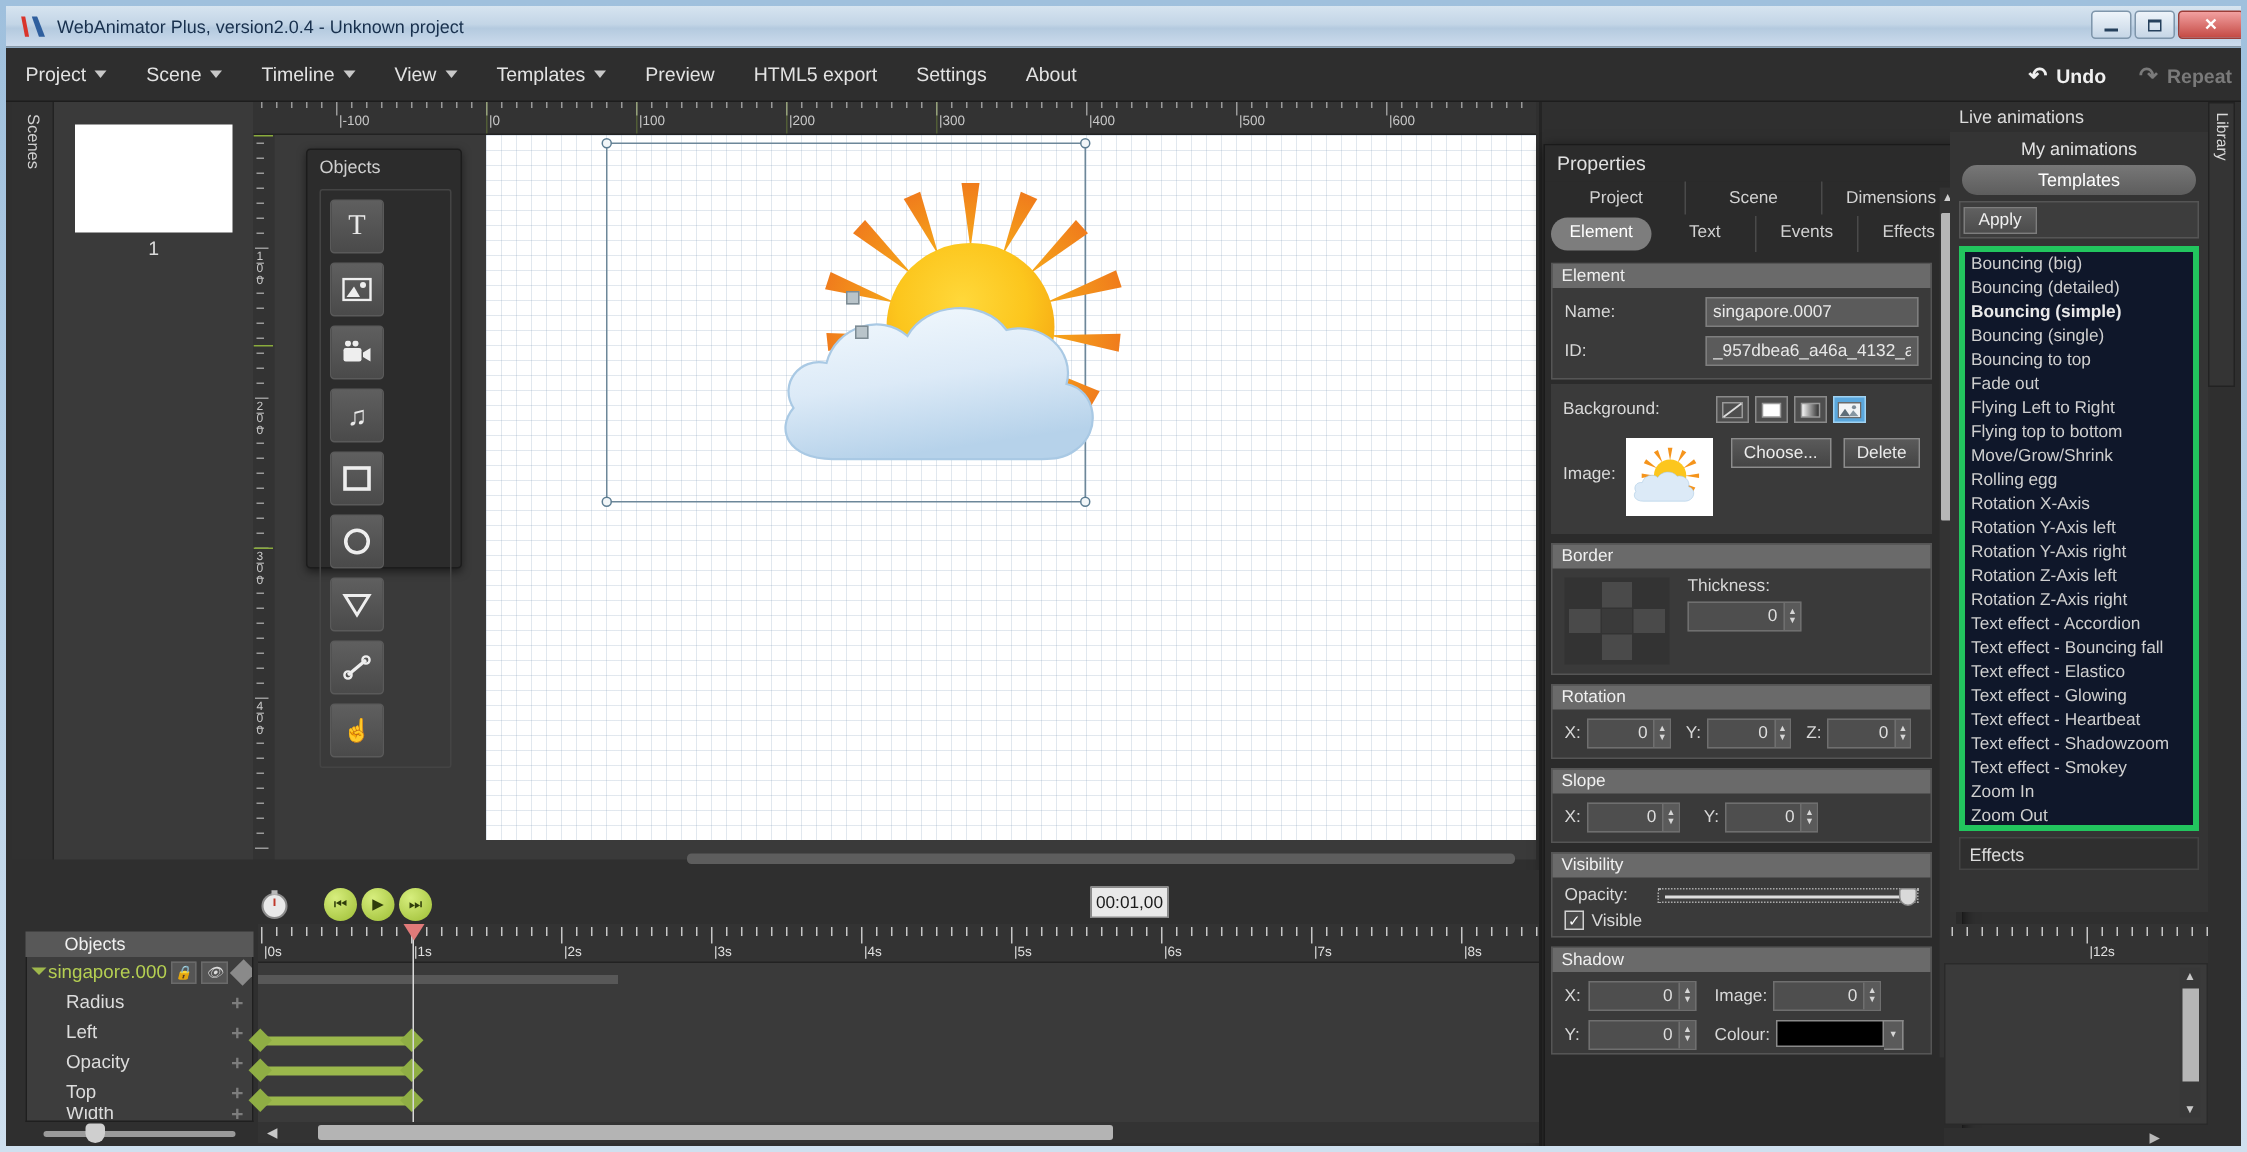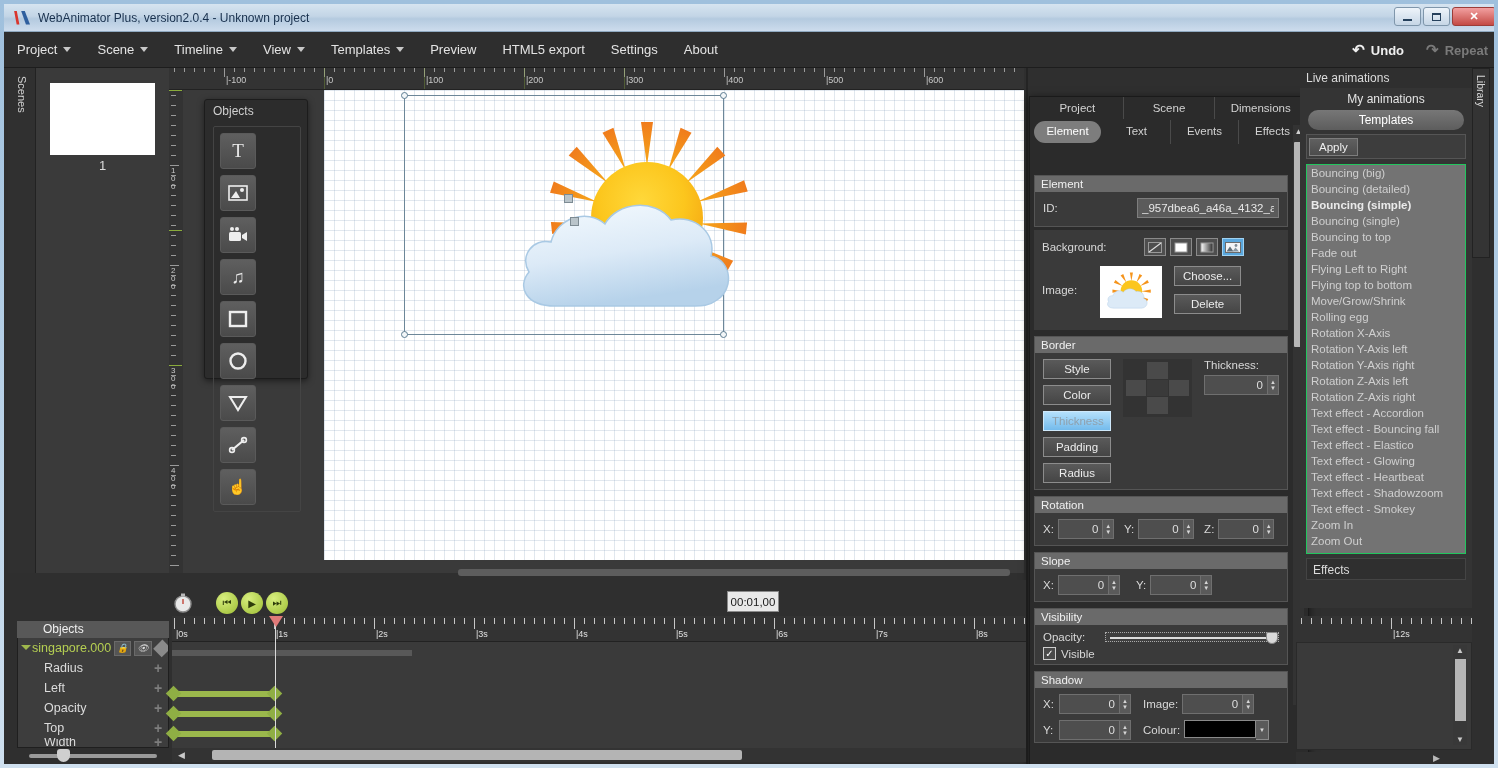--- a/index.html
+++ b/index.html
@@ -170,21 +170,21 @@
   .rightpanel { position:absolute; right:22px; top:64px; width:172px; height:540px; background:#343434;}
   .rp-title { height:20px; line-height:20px; padding-left:6px; font-size:12px; color:#dcdcdc;
      background:#2f2f2f;}
   .rp-sub { height:22px; line-height:22px; text-align:center; font-size:12px; color:#e4e4e4;}
   .rp-pill { margin:0 8px 4px; height:20px; line-height:20px; text-align:center;
      background:linear-gradient(180deg,#777,#5d5d5d); border-radius:10px; font-size:12px; color:#fff;}
   .applyrow { margin:0 6px; border:1px solid #555; background:#3d3d3d; padding:2px;}
   .applybtn { display:inline-block; background:linear-gradient(180deg,#606060,#4c4c4c);
      border:1px solid #7d7d7d; color:#efefef; font-size:11.5px; padding:2px 9px;}
   .anim-list { position:absolute; left:6px; top:96px; width:160px; height:390px;
-     border:1px solid #22c55e; background:#737373; overflow:hidden;}
+     border:4px solid #22c55e; background:#0f172a; overflow:hidden;}
   .anim-item { font-size:11.5px; color:#cfcfcf; padding:0 4px; line-height:16px;}
   .anim-item.bold { font-weight:bold; color:#eaeaea;}
   .fx-hdr { position:absolute; left:6px; top:490px; width:160px; height:22px; line-height:22px;
      padding-left:6px; font-size:12px; color:#dcdcdc; background:#2f2f2f; border:1px solid #444;}
   .kfrow { position:absolute; left:22px; top:580px; width:172px; height:24px;
      display:flex; align-items:center; justify-content:space-around;}
   .kfbtn { display:flex;align-items:center;gap:4px; font-size:12px; font-weight:bold; color:#f0f0f0;}
   .dot-g { width:12px;height:12px;border-radius:50%;background:#b6d24a;
      display:flex;align-items:center;justify-content:center;color:#38480d;font-size:10px;line-height:10px;}
   .dot-w { width:12px;height:12px;border-radius:50%;background:#d8d8d8;border:1px solid #9b9b9b;
@@ -601,20 +601,21 @@
         </div>
       <div class="obtn">
         <span style="font-size:15px;">☝</span>
         </div>
     </div>
   </div>
 
   <div class="divider-v"></div>
 
   <div class="props">
+    <div class="props-title">Properties</div>
     <div class="ptabs">
       <div class="ptab">Project</div>
       <div class="ptab">Scene</div>
       <div class="ptab">Dimensions</div>
     </div>
     <div class="ptabs2">
       <div class="ptab2 active">Element</div>
       <div class="ptab2">Text</div>
       <div class="ptab2">Events</div>
       <div class="ptab2">Effects</div>
@@ -624,20 +625,24 @@
       <div class="up">▲</div>
       <div class="thumb"></div>
       <div class="dn">▼</div>
     </div>
 
     <div class="pbody">
 
       <div class="grp">
         <div class="grp-h">Element</div>
         <div class="grp-b">
+          <div class="row">
+            <span class="lbl" style="width:102px">Name:</span>
+            <input class="txtinput" style="width: 142px;" value="singapore.0007">
+          </div>
           <div class="row" style="margin-bottom:2px;">
             <span class="lbl" style="width:102px">ID:</span>
             <input class="txtinput" style="width: 142px;" value="_957dbea6_a46a_4132_a30">
           </div>
         </div>
       </div>
 
       <div class="grp" style="border:none;background:#3a3a3a;margin-top:-3px;">
         <div class="grp-b" style="padding-top:8px;">
           <div class="row" style="margin-bottom:10px;">
@@ -705,38 +710,31 @@
                   <g transform="rotate(-120)">
                       <polygon points="-8,-94 8,-94 0,-52"></polygon>
                     </g>
                 </g>
                 <circle cx="152" cy="108" r="56" fill="#fcc61d"></circle>
                 <path d="M60 196 C30 196 22 176 34 162 C24 146 38 128 56 132 C62 108 92 98 110 114
                          C122 92 160 88 176 110 C200 104 222 124 216 146 C236 150 240 178 222 190
                          C214 196 206 196 200 196 Z" fill="#dceaf7" stroke="#a9c9e4" stroke-width="2"></path>
               </svg>
             </div>
-            <div style="display:flex;flex-direction:column;gap:8px;margin-left:12px;">
+            <div style="display:flex;gap:8px;margin-left:12px;">
               <div class="btnstd">Choose...</div>
               <div class="btnstd">Delete</div>
             </div>
           </div>
         </div>
       </div>
 
       <div class="grp">
         <div class="grp-h">Border</div>
         <div class="grp-b" style="display:flex;gap:12px;">
-          <div style="display:flex;flex-direction:column;gap:6px;width:68px;">
-            <div class="btnstd">Style</div>
-            <div class="btnstd">Color</div>
-            <div class="btnstd hl">Thickness</div>
-            <div class="btnstd">Padding</div>
-            <div class="btnstd">Radius</div>
-          </div>
           <div class="bordergrid">
             <i class="bcell corner"></i>
               <i class="bcell"></i>
               <i class="bcell corner"></i>
             <i class="bcell"></i>
               <i class="bcell mid"></i>
               <i class="bcell"></i>
             <i class="bcell corner"></i>
               <i class="bcell"></i>
               <i class="bcell corner"></i>

